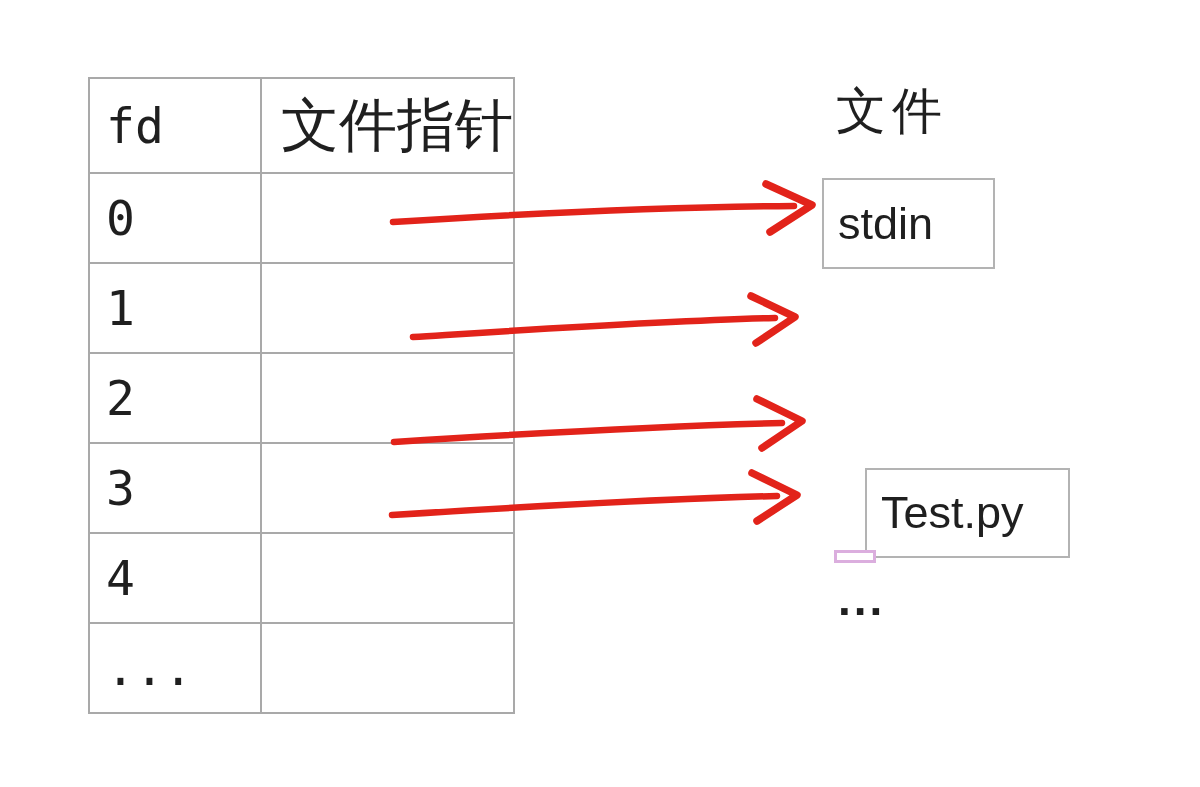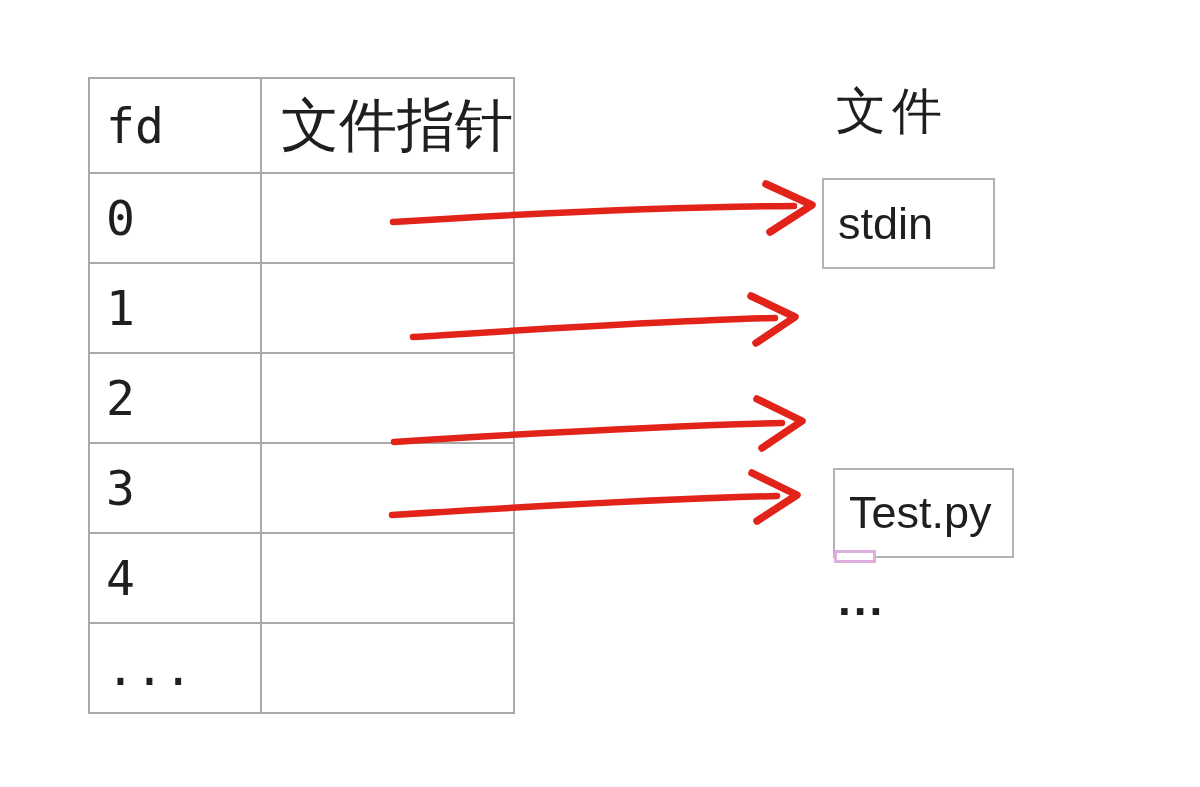--- a/index.html
+++ b/index.html
@@ -69,21 +69,21 @@
     display: flex;
     align-items: center;
     padding-left: 14px;
     font-size: 45px;
     color: var(--text, #1f1f1f);
     box-sizing: border-box;
   }
   .file-box.b-stdin  { left: 822px; top: 154px; width: 173px; height: 91px; margin-top: 24px; }
   .file-box.b-stdout { left: 822px; top: 259px; width: 187px; height: 90px; }
   .file-box.b-stderr { left: 822px; top: 364px; width: 173px; height: 90px; }
-  .file-box.b-testpy { left: 833px; top: 468px; width: 181px; height: 90px; align-items: center; }
+  .file-box.b-testpy { left: 865px; top: 468px; width: 205px; height: 90px; align-items: center; }
 
   .accent-rect {
     position: absolute;
     left: 834px;
     top: 550px;
     width: 42px;
     height: 13px;
     border: 3px solid var(--accent-pink, #dbaede);
     background: #ffffff;
     box-sizing: border-box;

